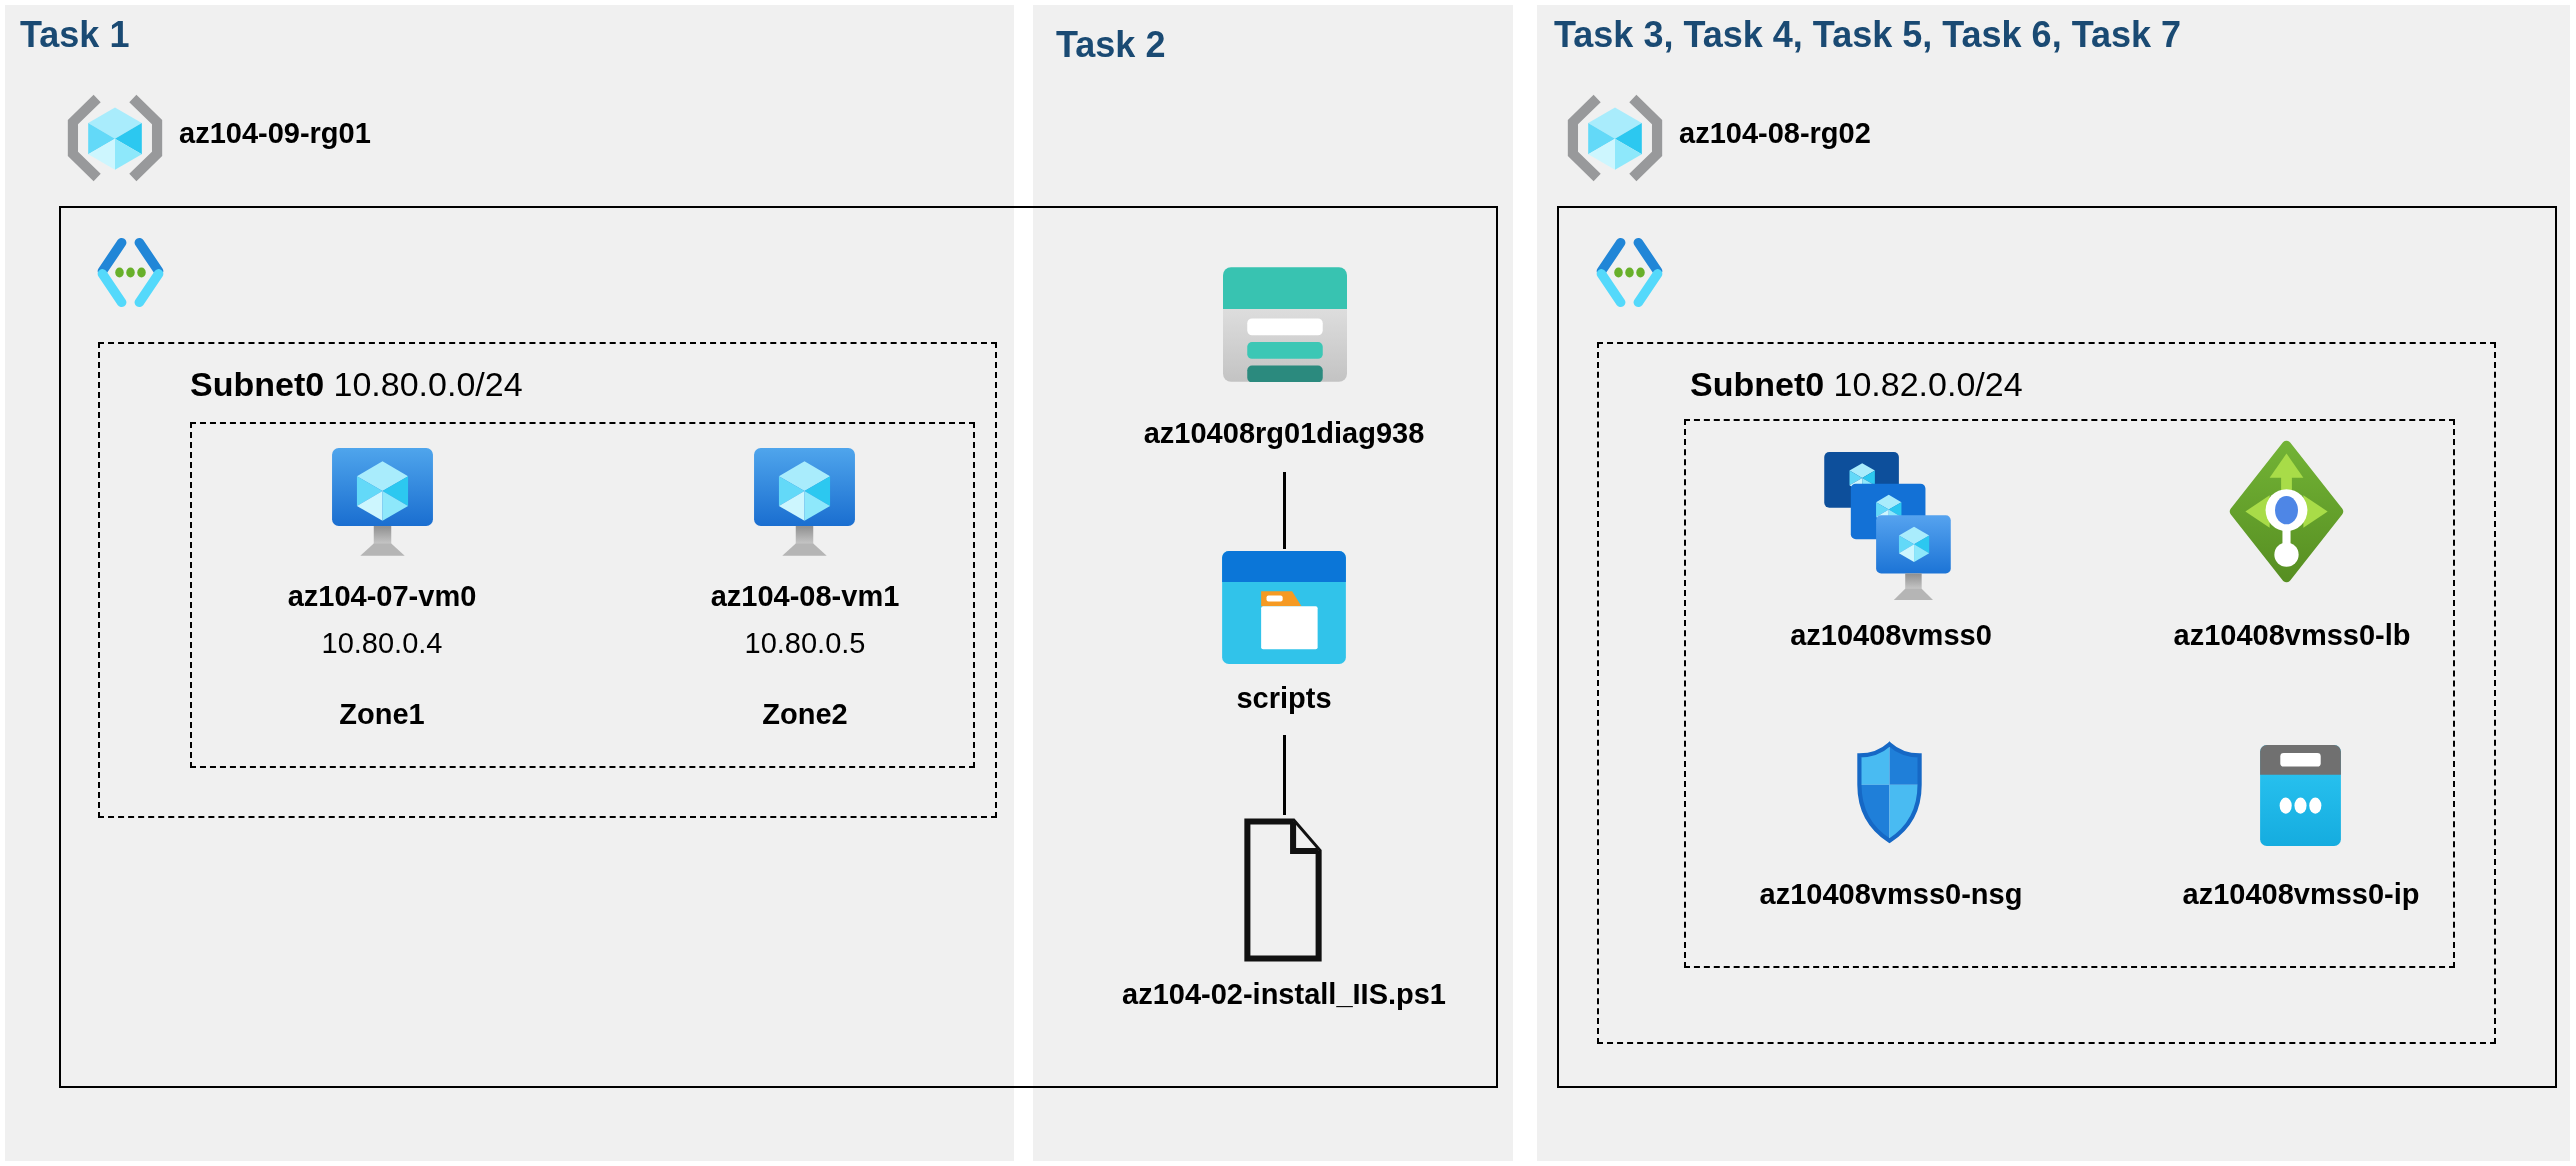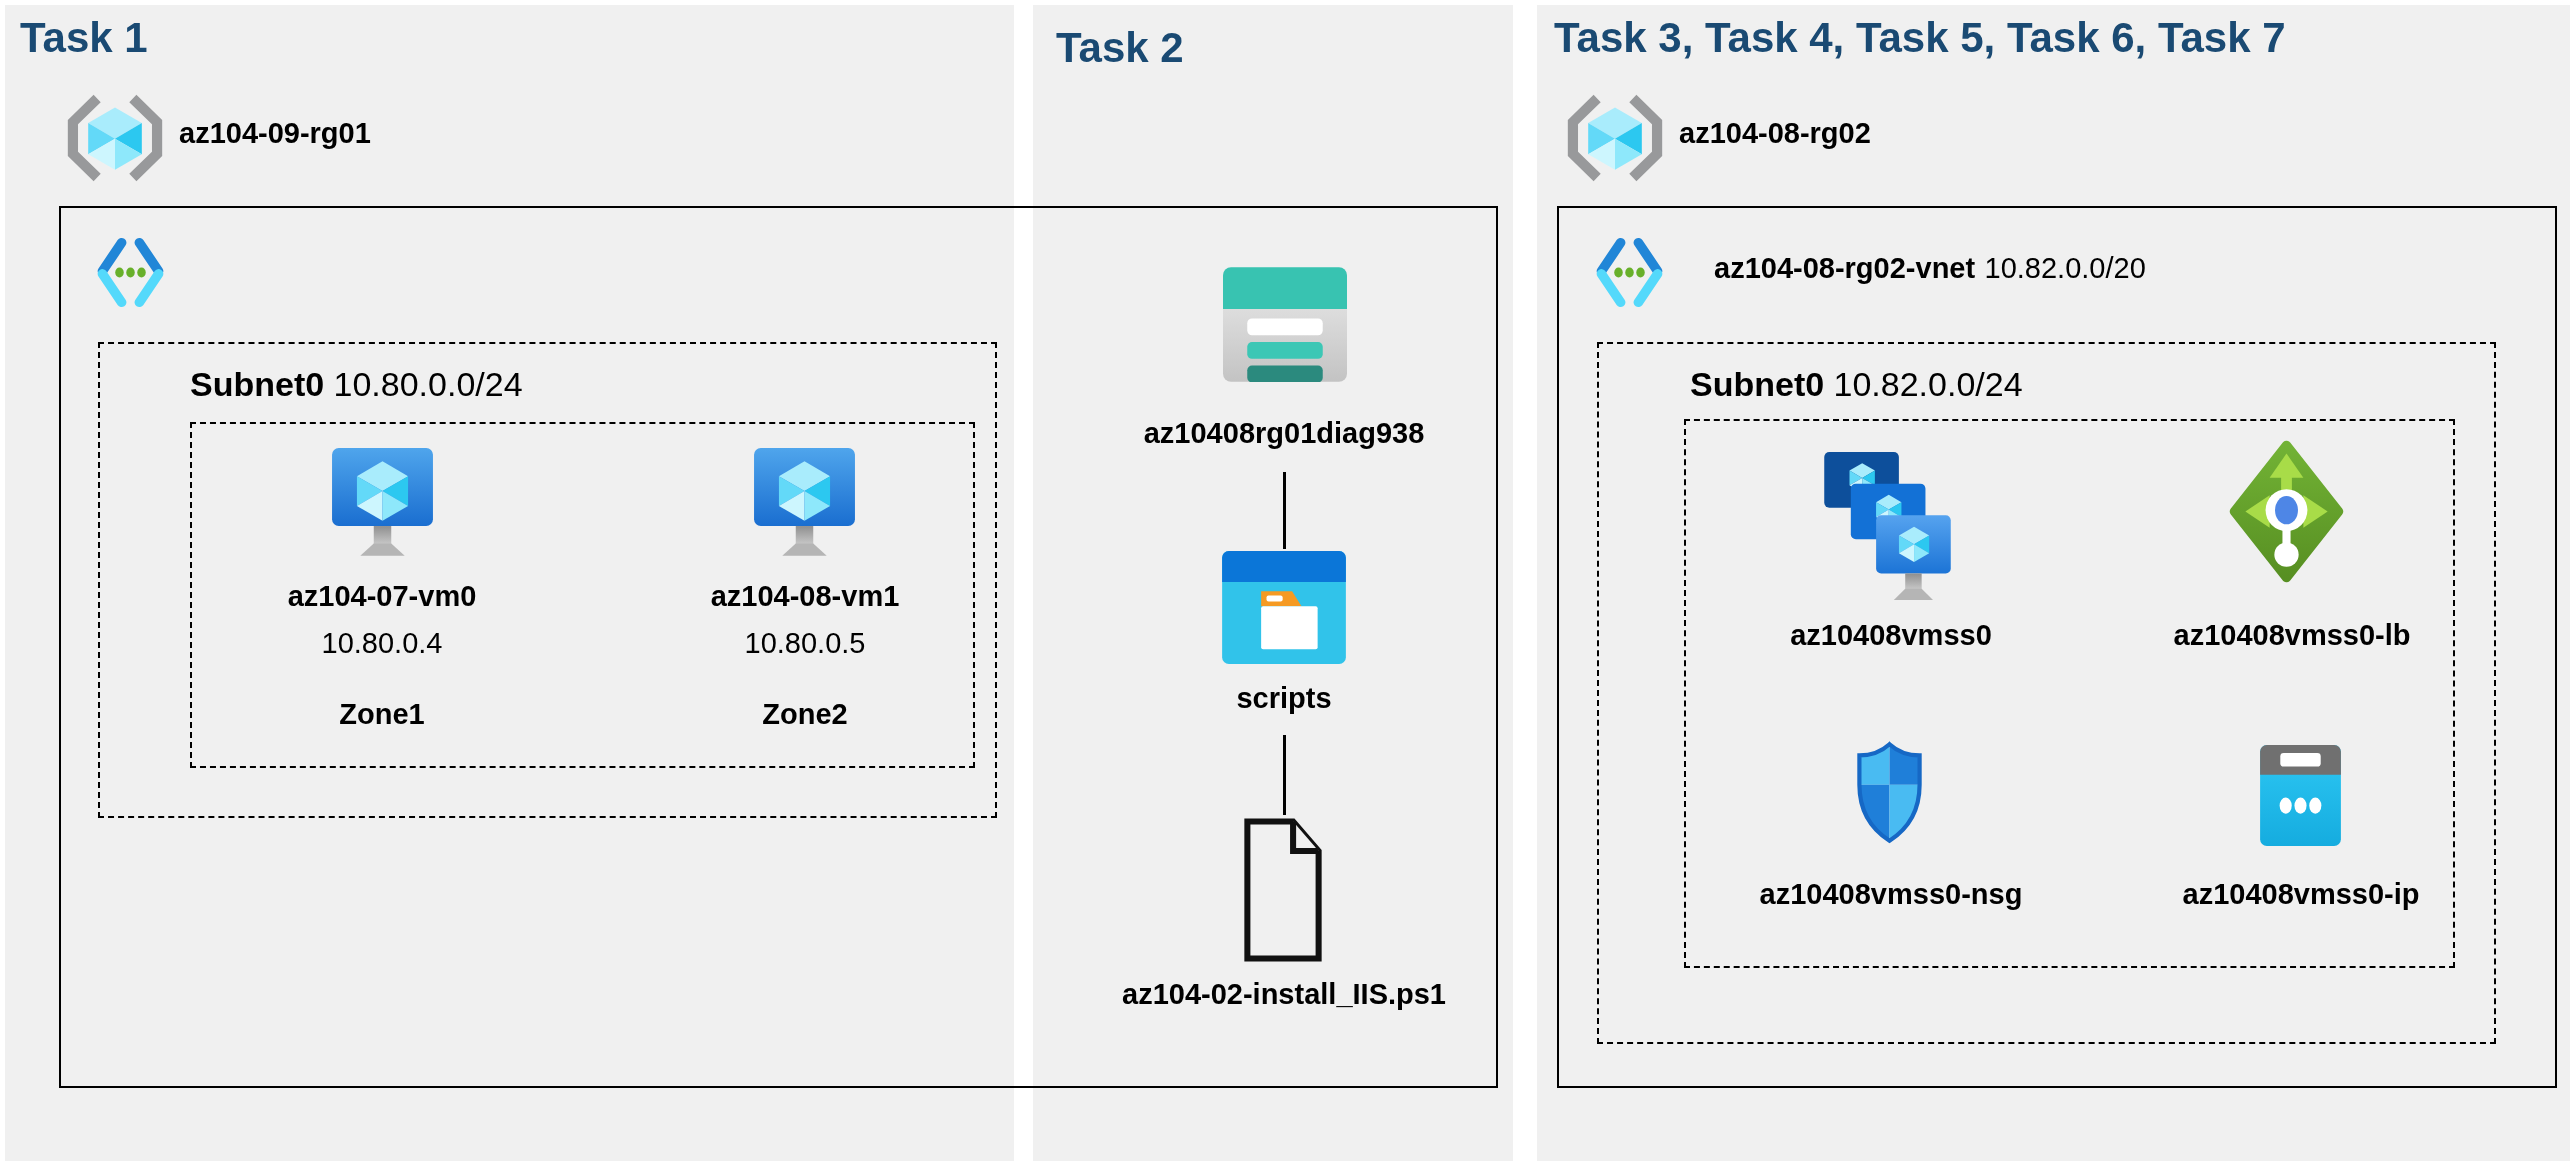--- a/index.html
+++ b/index.html
@@ -1,21 +1,21 @@
 <!DOCTYPE html>
 <html style="font-size:10.8px"><head>
 <meta charset="utf-8">
 <style>
   html,body{margin:0;padding:0;background:#ffffff;}
   #canvas{
     position:relative;width:2576px;height:1166px;background:#ffffff;
     font-family:"Liberation Sans", sans-serif;color:#000;overflow:hidden;
   }
   .panel{position:absolute;top:5.4px;height:1156px;background:#f0f0f0;}
-  .heading{position:absolute;font-size:42px;font-weight:700;color:#1a4a73;white-space:nowrap;}
+  .heading{position:absolute;font-size:36px;font-weight:700;color:#1a4a73;white-space:nowrap;}
   .solid-box{position:absolute;border:2.7px solid #000;box-sizing:border-box;background:transparent;}
   .dashed-box{position:absolute;border:2.7px dashed #000;box-sizing:border-box;background:transparent;}
   .lbl{position:absolute;font-size:29px;font-weight:700;white-space:nowrap;}
   .lbl .cidr{font-weight:400;margin-left:9.4px;}
   .sub{font-size:34px;}
   .clabel{position:absolute;transform:translateX(-50%);font-size:29px;font-weight:700;white-space:nowrap;text-align:right;}
   .reg{font-weight:400;}
   .icon{position:absolute;}
   .connector{position:absolute;width:2.7px;background:#000;}
 </style>
@@ -153,23 +153,20 @@
 
   <svg class="icon" style="left:1595px;top:237px;" width="69" height="71" viewBox="0 0 190 200">
     <path d="M70,16 L16,96" stroke="#2186d7" stroke-width="27" stroke-linecap="round" fill="none"></path>
     <path d="M16,104 L70,184" stroke="#54d9fb" stroke-width="27" stroke-linecap="round" fill="none"></path>
     <path d="M120,16 L174,96" stroke="#2186d7" stroke-width="27" stroke-linecap="round" fill="none"></path>
     <path d="M174,104 L120,184" stroke="#54d9fb" stroke-width="27" stroke-linecap="round" fill="none"></path>
     <ellipse cx="64" cy="100" rx="12" ry="14" fill="#68b02a"></ellipse>
     <ellipse cx="95" cy="100" rx="12" ry="14" fill="#68b02a"></ellipse>
     <ellipse cx="126" cy="100" rx="12" ry="14" fill="#68b02a"></ellipse>
   </svg>
-  <div class="lbl" style="left:1714px;top:252px;">
-    <span>az104-08-rg02-vnet</span><span class="cidr">10.82.0.0/20</span>
-  </div>
 
   <div class="lbl sub" style="left:1690px;top:365px;">
     <span>Subnet0</span><span class="cidr">10.82.0.0/24</span>
   </div>
 
   <svg class="icon" style="left:1824px;top:452px;" width="127" height="167" viewBox="0 0 200 264">
     <rect x="0" y="0" width="118" height="88" rx="8" fill="#0d4f9b"></rect>
     <use href="#cube" x="39" y="16" width="42" height="50"></use>
     <rect x="42" y="50" width="118" height="88" rx="8" fill="#1371d6"></rect>
     <use href="#cube" x="81" y="66" width="42" height="50"></use>

